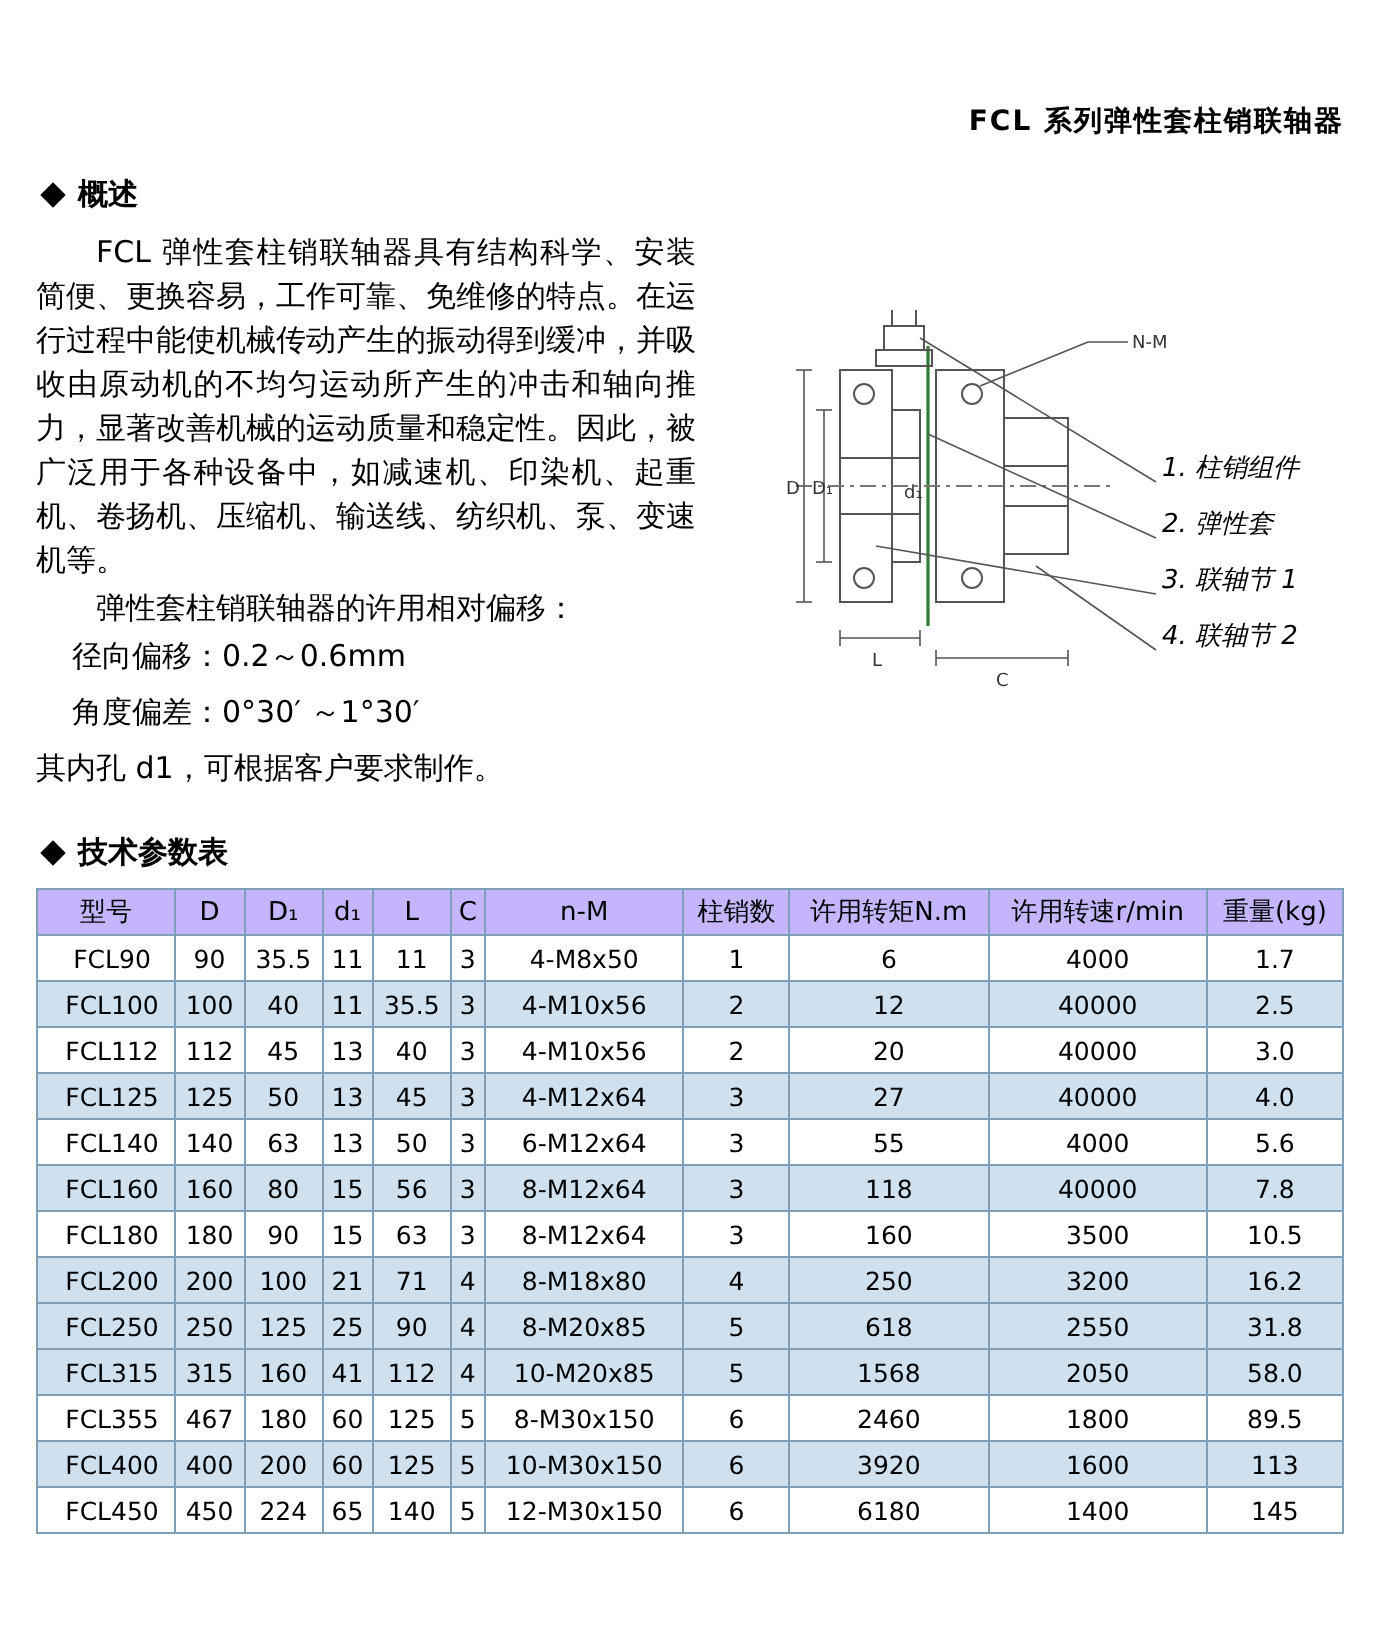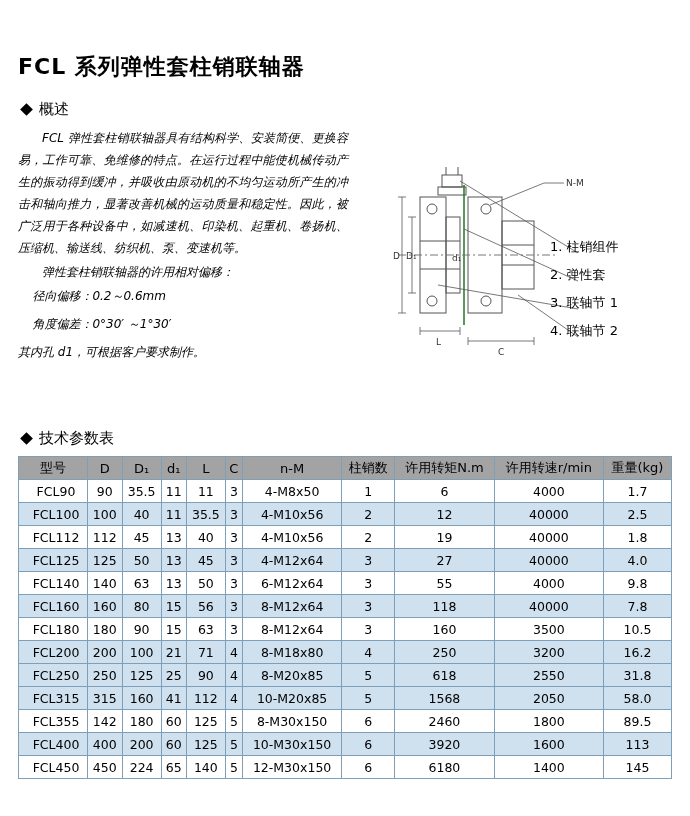--- a/index.html
+++ b/index.html
@@ -15,95 +15,95 @@
     overflow: hidden;
   }
   .page {
     position: relative;
     width: 690px;
     height: 816px;
     box-sizing: border-box;
     padding: 0 18px;
   }
   .title {
-    text-align: left;
-    font-size: 22px;
+    text-align: right;
+    font-size: 14px;
     font-weight: bold;
     letter-spacing: 1px;
     margin-top: 52px;
     margin-bottom: 18px;
     color: #000;
   }
   .section-head {
     display: flex;
     align-items: center;
     font-size: 15px;
-    font-weight: normal;
+    font-weight: bold;
     margin: 6px 0 8px 4px;
   }
   .diamond {
     width: 9px;
     height: 9px;
     background: #000;
     transform: rotate(45deg);
     margin-right: 8px;
     display: inline-block;
   }
   .overview-wrap {
     position: relative;
     min-height: 300px;
   }
   .overview-text {
     width: 330px;
-    font-size: 12px;
+    font-size: 15px;
     line-height: 22px;
     text-align: justify;
-    font-style: italic;
   }
   .overview-text p {
     margin: 0 0 2px 0;
   }
   .indent {
     text-indent: 2em;
   }
   .ind1 {
     padding-left: 1.2em;
   }
   
   .figure {
     position: absolute;
     left: 350px;
     top: 18px;
     width: 310px;
     height: 220px;
   }
   .legend {
     position: absolute;
-    left: 532px;
+    left: 563px;
     top: 106px;
     font-size: 13px;
     line-height: 28px;
+    font-style: italic;
   }
   svg { display: block; }
   
   table.spec {
     border-collapse: collapse;
     width: 654px;
     margin-top: 4px;
     font-size: 12.5px;
   }
   table.spec th, table.spec td {
     border: 1px solid #7f9fb8;
     text-align: center;
     height: 22px;
     padding: 0 2px;
     white-space: nowrap;
   }
   table.spec thead th {
-    background: #a3a3a3;
+    background: #c4b5fd;
     font-weight: normal;
     font-size: 13px;
   }
   table.spec tbody tr.odd td {
     background: #ffffff;
   }
   table.spec tbody tr.even td {
     background: #cfe0ef;
   }
   table.spec td.model {
@@ -254,23 +254,23 @@
         </tr>
         <tr class="odd">
           <td class="model">FCL112</td>
           <td>112</td>
           <td>45</td>
           <td>13</td>
           <td>40</td>
           <td>3</td>
           <td>4-M10x56</td>
           <td>2</td>
-          <td>19</td>
+          <td>20</td>
           <td>40000</td>
-          <td>1.8</td>
+          <td>3.0</td>
         </tr>
         <tr class="even">
           <td class="model">FCL125</td>
           <td>125</td>
           <td>50</td>
           <td>13</td>
           <td>45</td>
           <td>3</td>
           <td>4-M12x64</td>
           <td>3</td>
@@ -282,21 +282,21 @@
           <td class="model">FCL140</td>
           <td>140</td>
           <td>63</td>
           <td>13</td>
           <td>50</td>
           <td>3</td>
           <td>6-M12x64</td>
           <td>3</td>
           <td>55</td>
           <td>4000</td>
-          <td>9.8</td>
+          <td>5.6</td>
         </tr>
         <tr class="even">
           <td class="model">FCL160</td>
           <td>160</td>
           <td>80</td>
           <td>15</td>
           <td>56</td>
           <td>3</td>
           <td>8-M12x64</td>
           <td>3</td>
@@ -351,21 +351,21 @@
           <td>112</td>
           <td>4</td>
           <td>10-M20x85</td>
           <td>5</td>
           <td>1568</td>
           <td>2050</td>
           <td>58.0</td>
         </tr>
         <tr class="odd">
           <td class="model">FCL355</td>
-          <td>142</td>
+          <td>467</td>
           <td>180</td>
           <td>60</td>
           <td>125</td>
           <td>5</td>
           <td>8-M30x150</td>
           <td>6</td>
           <td>2460</td>
           <td>1800</td>
           <td>89.5</td>
         </tr>

